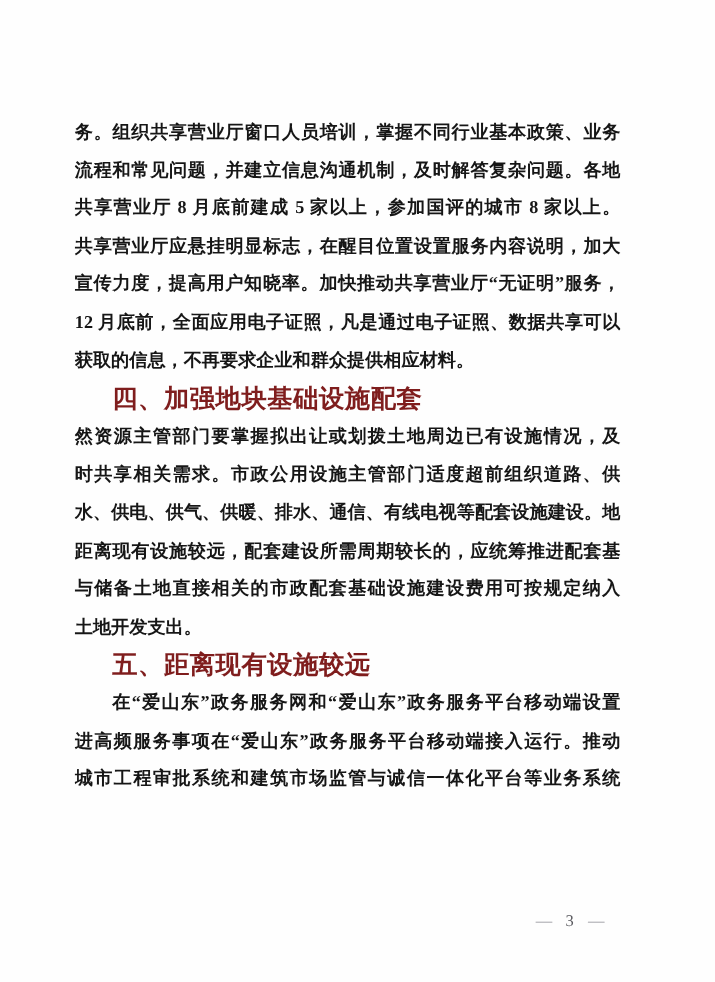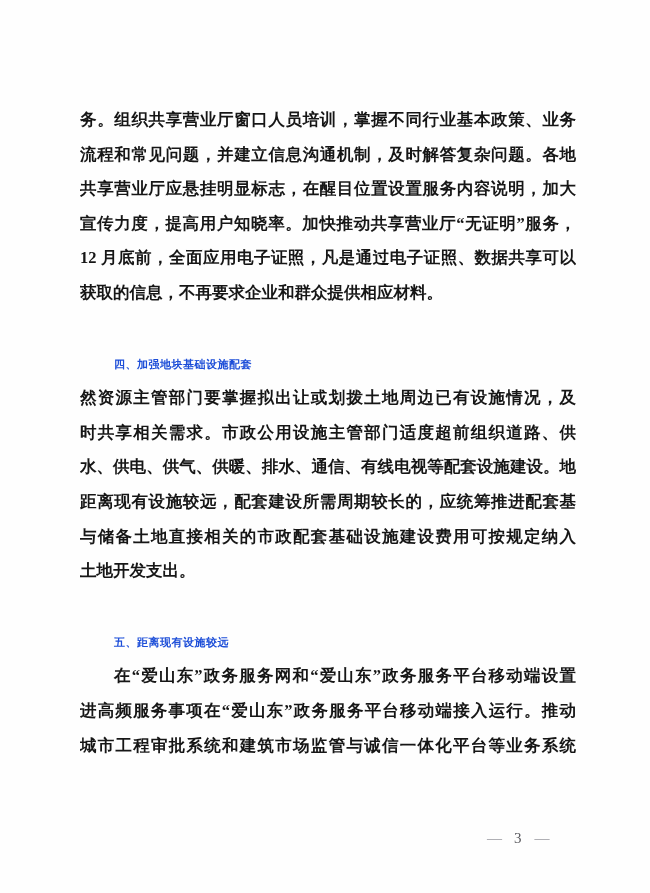--- a/index.html
+++ b/index.html
@@ -12,21 +12,21 @@
     position: relative;
     width: 650px;
     height: 893px;
     background: #fefefe;
     overflow: hidden;
     font-family: "Liberation Serif", "DejaVu Serif", serif;
     color: #161616;
   }
   .content {
     position: absolute;
-    left: 80px;
+    left: 68px;
     top: 103px;
     width: 496px;
   }
   .line {
     height: 34.6px;
     line-height: 34.6px;
     font-size: 16.5px;
     font-weight: 600;
     overflow: hidden;
     -webkit-font-smoothing: antialiased;
@@ -39,24 +39,23 @@
   .line.left {
     text-align: right;
     text-align-last: left;
   }
   .line.indent {
     padding-left: 34px;
   }
   .line.heading {
     font-family: "Liberation Sans", "DejaVu Sans", sans-serif;
     font-weight: 700;
-    font-size: 11px;
+    font-size: 23px;
     letter-spacing: 0.5px;
-    color: #1d4ed8;
-    margin-top: 36px;
+    color: #7f1d1d;
   }
   .footer {
     position: absolute;
     left: 487px;
     top: 830px;
     display: inline-flex;
     align-items: center;
     gap: 13px;
     font-family: "Liberation Serif", "DejaVu Serif", serif;
     font-size: 15px;
@@ -72,20 +71,21 @@
   }
 </style>
 </head>
 <body>
 
 <div class="page">
 
   <div class="content">
       <div class="line body justify">务。组织共享营业厅窗口人员培训，掌握不同行业基本政策、业务</div>
       <div class="line body justify">流程和常见问题，并建立信息沟通机制，及时解答复杂问题。各地</div>
+      <div class="line body justify">共享营业厅 8 月底前建成 5 家以上，参加国评的城市 8 家以上。</div>
       <div class="line body justify">共享营业厅应悬挂明显标志，在醒目位置设置服务内容说明，加大</div>
       <div class="line body justify">宣传力度，提高用户知晓率。加快推动共享营业厅“无证明”服务，</div>
       <div class="line body justify">12 月底前，全面应用电子证照，凡是通过电子证照、数据共享可以</div>
       <div class="line body left">获取的信息，不再要求企业和群众提供相应材料。</div>
       <div class="line heading left indent">四、加强地块基础设施配套</div>
       <div class="line body justify">然资源主管部门要掌握拟出让或划拨土地周边已有设施情况，及</div>
       <div class="line body justify">时共享相关需求。市政公用设施主管部门适度超前组织道路、供</div>
       <div class="line body justify">水、供电、供气、供暖、排水、通信、有线电视等配套设施建设。地块</div>
       <div class="line body justify">距离现有设施较远，配套建设所需周期较长的，应统筹推进配套基</div>
       <div class="line body justify">与储备土地直接相关的市政配套基础设施建设费用可按规定纳入</div>

